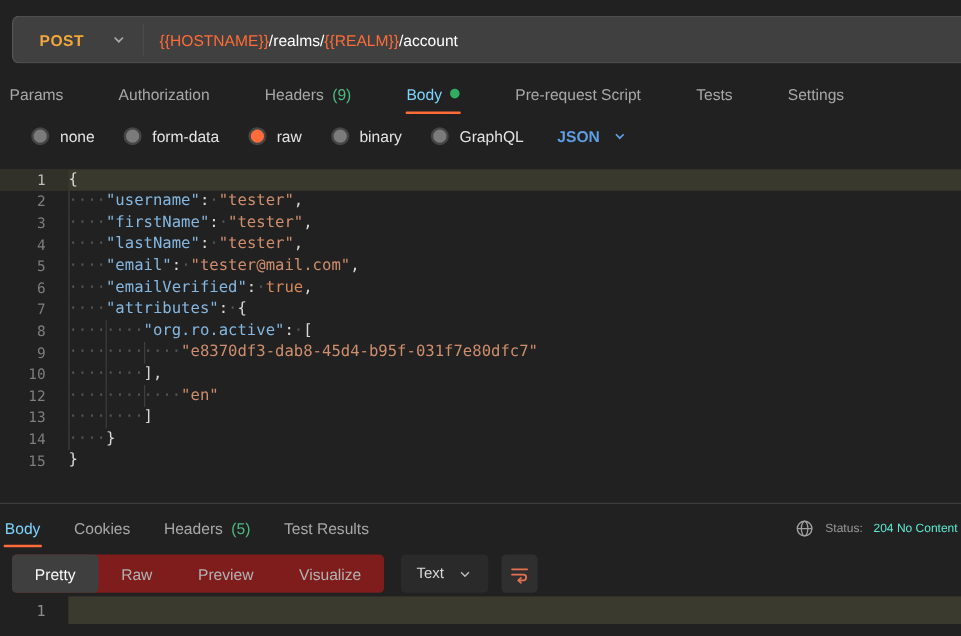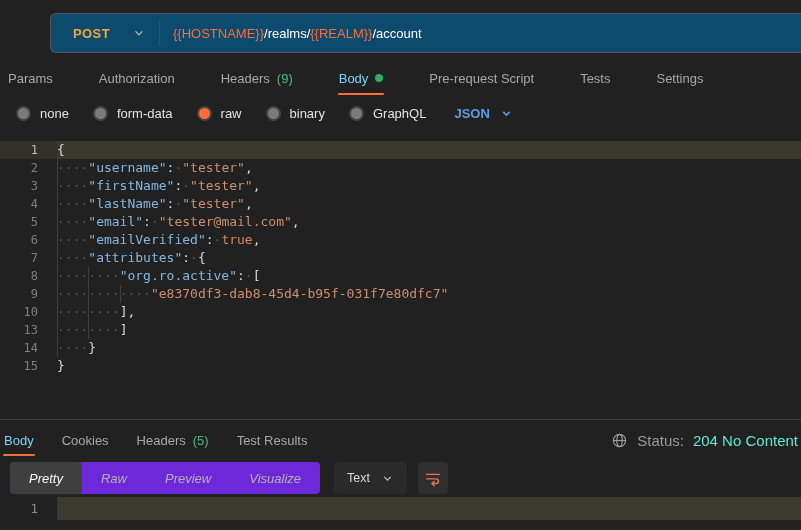--- a/index.html
+++ b/index.html
@@ -1,43 +1,43 @@
 <!DOCTYPE html>
 <html><head>
 <meta charset="utf-8">
 <style>
   html,body{margin:0;padding:0;background:#212121;}
   #app{position:relative;width:801px;height:530px;background:#212121;overflow:hidden;
        font-family:"Liberation Sans",sans-serif;color:#e8e8e8;}
 
   
   .url-bar{position:absolute;top:13px;left:10px;right:0;height:40px;box-sizing:border-box;
-           background:#0c4a6e;border:1px solid #565656;border-right:none;
-           border-radius:6px 0 0 6px;display:flex;align-items:center;margin-left:40px;}
+           background:#404040;border:1px solid #565656;border-right:none;
+           border-radius:6px 0 0 6px;display:flex;align-items:center;}
   .method{width:108px;box-sizing:border-box;display:flex;align-items:center;
           justify-content:space-between;padding:0 13px 0 22px;cursor:pointer;}
   .method-label{font-size:13px;font-weight:bold;letter-spacing:.4px;color:#f2a73c;}
   .vdiv{width:1px;height:26px;background:#4a4a4a;}
   .url{padding-left:13px;font-size:13px;white-space:nowrap;overflow:hidden;}
   .url .var{color:#ff6c37;}
   .url .plain{color:#ffffff;}
 
   
   .req-tabs{position:absolute;top:60px;left:0;right:0;height:36px;display:flex;
             align-items:center;gap:46px;padding-left:8px;font-size:13px;color:#a8a8a8;}
   .tab{position:relative;height:100%;display:flex;align-items:center;gap:7px;cursor:pointer;}
   .tab.active{color:#7dd3fc;}
   .tab.active::after{content:"";position:absolute;left:-1px;right:-1px;bottom:1px;height:2px;
                      background:#ff6c37;border-radius:1px;}
   .count{color:#4db980;}
   .body-dot{width:8px;height:8px;border-radius:50%;background:#2fae61;}
 
   
   .modes{position:absolute;top:98px;left:0;right:0;height:30px;display:flex;
-         align-items:center;gap:24px;padding-left:16px;font-size:13px;color:#e3e3e3;}
+         align-items:center;gap:24px;padding-left:26px;font-size:13px;color:#e3e3e3;}
   .mode{display:flex;align-items:center;gap:9px;cursor:pointer;}
   .radio{width:15px;height:15px;border-radius:50%;box-sizing:border-box;
          background:#7b7b7b;border:2px solid #454545;}
   .radio.sel{background:#ff6c37;}
   .lang{display:flex;align-items:center;gap:10px;margin-left:4px;color:#5d9de2;
         font-weight:bold;font-size:13px;cursor:pointer;}
 
   
   .editor{position:absolute;top:141px;left:0;right:0;
           font-family:"DejaVu Sans Mono",monospace;}
@@ -53,27 +53,27 @@
   .tok-bool{color:#d6885a;}
   .tok-punct{color:#d9d9d9;}
   .tok-ws{color:#565656;}
 
   .sep{position:absolute;top:419px;left:0;right:0;height:1px;background:#3c3c3c;}
 
   
   .res-tabs{position:absolute;top:424px;left:0;right:200px;height:33px;display:flex;
             align-items:center;gap:28px;padding-left:4px;font-size:13px;color:#a8a8a8;}
   .status-bar{position:absolute;top:424px;right:0;height:33px;display:flex;
-              align-items:center;gap:9px;padding-right:3px;font-size:15px;white-space:nowrap;}
+              align-items:center;gap:9px;padding-right:3px;font-size:10px;white-space:nowrap;}
   .status-label{color:#9a9a9a;}
   .status-value{color:#5eead4;}
 
   
   .views{position:absolute;top:462px;left:10px;height:32px;display:flex;align-items:center;}
-  .seg{display:flex;background:#6d28d9;border-radius:4px;font-style:italic;}
+  .seg{display:flex;background:#7f1d1d;border-radius:4px;}
   .view{height:32px;padding:0 19px;display:flex;align-items:center;font-size:13px;
         color:#b3b3b3;border-radius:4px;cursor:pointer;}
   .view.active{background:#3f3f3f;color:#fafafa;}
   .text-dd{margin-left:14px;height:32px;background:#2a2a2a;border-radius:4px;
            display:flex;align-items:center;gap:11px;padding:0 13px;font-size:12.5px;
            color:#d9d9d9;cursor:pointer;}
   .wrap-btn{margin-left:11px;width:30px;height:32px;background:#2f2f2f;border-radius:4px;
             display:flex;align-items:center;justify-content:center;cursor:pointer;}
 
   
@@ -193,20 +193,24 @@
       </div>
       <div class="line">
         <div class="gutter">9</div>
         <div class="code"><span class="guide" style="left: 0ch;"></span><span class="guide" style="left: 4ch;"></span><span class="guide" style="left: 8ch;"></span><span class="tok-ws">············</span><span class="tok-str">"e8370df3-dab8-45d4-b95f-031f7e80dfc7"</span></div>
       </div>
       <div class="line">
         <div class="gutter">10</div>
         <div class="code"><span class="guide" style="left: 0ch;"></span><span class="guide" style="left: 4ch;"></span><span class="tok-ws">········</span><span class="tok-punct">],</span></div>
       </div>
       <div class="line">
+        <div class="gutter">12</div>
+        <div class="code"><span class="guide" style="left: 0ch;"></span><span class="guide" style="left: 4ch;"></span><span class="guide" style="left: 8ch;"></span><span class="tok-ws">············</span><span class="tok-str">"en"</span></div>
+      </div>
+      <div class="line">
         <div class="gutter">13</div>
         <div class="code"><span class="guide" style="left: 0ch;"></span><span class="guide" style="left: 4ch;"></span><span class="tok-ws">········</span><span class="tok-punct">]</span></div>
       </div>
       <div class="line">
         <div class="gutter">14</div>
         <div class="code"><span class="guide" style="left: 0ch;"></span><span class="tok-ws">····</span><span class="tok-punct">}</span></div>
       </div>
       <div class="line">
         <div class="gutter">15</div>
         <div class="code"><span class="tok-punct">}</span></div>

